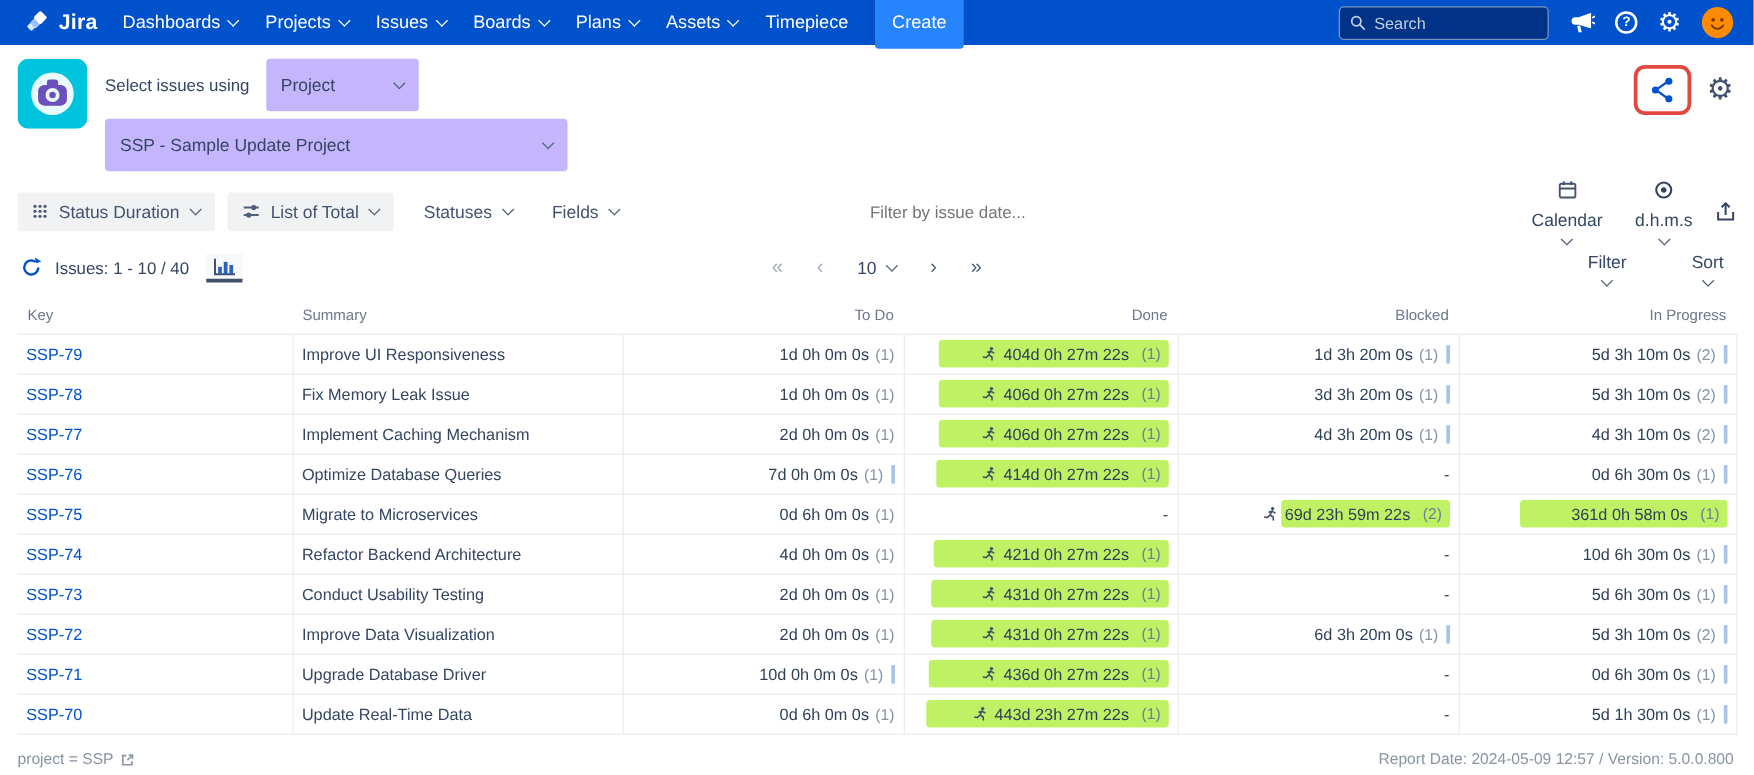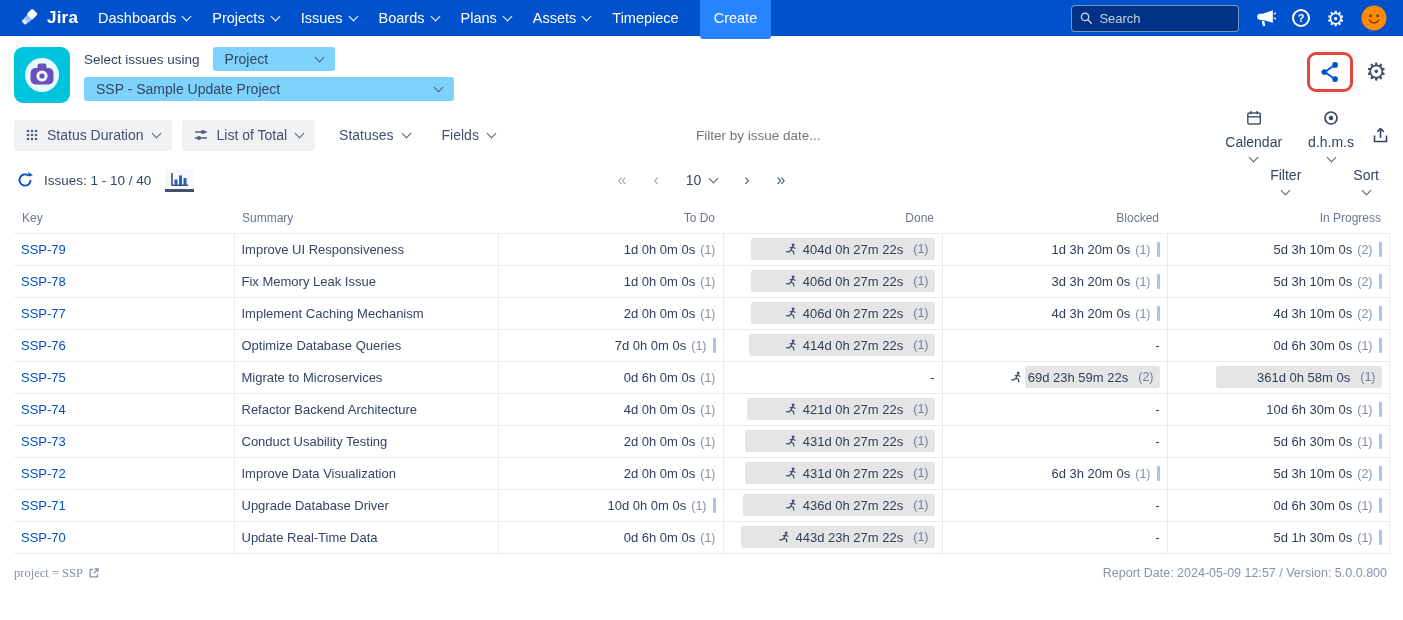--- a/index.html
+++ b/index.html
@@ -21,21 +21,21 @@
   .icon-btn { display:flex; align-items:center; justify-content:center; cursor:pointer; }
   .help-icon { width:18px; height:18px; border:2px solid #fff; border-radius:50%; display:flex; align-items:center; justify-content:center; font-size:11px; font-weight:700; color:#fff; }
   .help-icon::after { content:"?"; }
   .gear-glyph { font-size:21px; line-height:1; color:#fff; }
 
   
   .app-header { position:relative; padding:11px 14px 10px; display:flex; align-items:flex-start; }
   .hdr-controls { margin-left:14px; }
   .hdr-row1 { display:flex; align-items:center; margin-bottom:6px; }
   .hdr-label { font-size:13.5px; color:#344563; margin-right:13px; }
-  .select { display:flex; align-items:center; background:#7dd3fc; border-radius:3px; height:24px; padding:0 12px; font-size:14px; color:#344563; cursor:pointer; }
+  .select { display:flex; align-items:center; background:#c4b5fd; border-radius:3px; height:42px; padding:0 12px; font-size:14px; color:#344563; cursor:pointer; }
   .select .chev { margin-left:auto; color:#505F79; }
   .mode-select { width:122px; }
   .project-select { width:370px; }
   .hdr-actions { position:absolute; right:16px; top:16px; display:flex; align-items:center; gap:12px; }
   .share-annot { border:3px solid #E2483D; border-radius:9px; padding:6px 9px; display:flex; }
   .hdr-gear { font-size:24px; color:#42526E; cursor:pointer; line-height:1; }
 
   
   .toolbar { display:flex; align-items:center; padding:0 14px; height:44px; }
   .tb-btn { display:flex; align-items:center; gap:9px; background:#F1F2F4; border-radius:3px; height:31px; padding:0 12px; font-size:14px; font-weight:500; color:#42526E; cursor:pointer; margin-right:10px; white-space:nowrap; }
@@ -63,27 +63,27 @@
   .issue-table th { font-size:12px; font-weight:400; color:#6B778C; height:30px; padding:0 8px; vertical-align:middle; white-space:nowrap; }
   th.al { text-align:left; } th.ar { text-align:right; }
   .issue-table td { height:32px; border:1px solid #EBECF0; font-size:13px; padding:0 7px; vertical-align:middle; background:#fff; overflow:hidden; white-space:nowrap; }
   .issue-table td:first-child { border-left:none; }
   .key-link { color:#0052CC; text-decoration:none; font-weight:500; }
   .sum-cell { color:#344563; }
   .dur { text-align:right; }
   .val { color:#2E3F57; }
   .cnt { color:#8692A6; font-size:12.5px; margin-left:5px; }
   .tick { display:inline-block; width:3px; height:15px; border-radius:1px; background:#A9C6E8; margin-left:6px; vertical-align:-3px; }
-  .badge { display:flex; align-items:center; justify-content:flex-end; gap:5px; margin-left:auto; height:22px; background:#e5e5e5; border-radius:3px; padding:0 6px; }
+  .badge { display:flex; align-items:center; justify-content:flex-end; gap:5px; margin-left:auto; height:22px; background:#bef264; border-radius:3px; padding:0 6px; }
   .badge .cnt { color:#6E7F96; }
   .badge .runner { flex:none; margin-right:1px; }
 
   
   .pagefooter { display:flex; align-items:center; justify-content:space-between; padding:12px 16px 0 14px; font-size:12.5px; color:#8993A4; }
-  .footer-left { display:flex; align-items:center; gap:5px;font-family:Liberation Serif, serif; }
+  .footer-left { display:flex; align-items:flex-end; gap:5px; }
 </style>
 </head>
 <body>
 
 <div class="page">
 
   <nav class="topnav">
     <div class="logo">
       <svg width="23" height="23" viewBox="0 0 26 26">
         <rect x="4" y="13" width="6" height="6" rx="1.2" fill="#DEEBFF" transform="rotate(45 7 16)"></rect>

